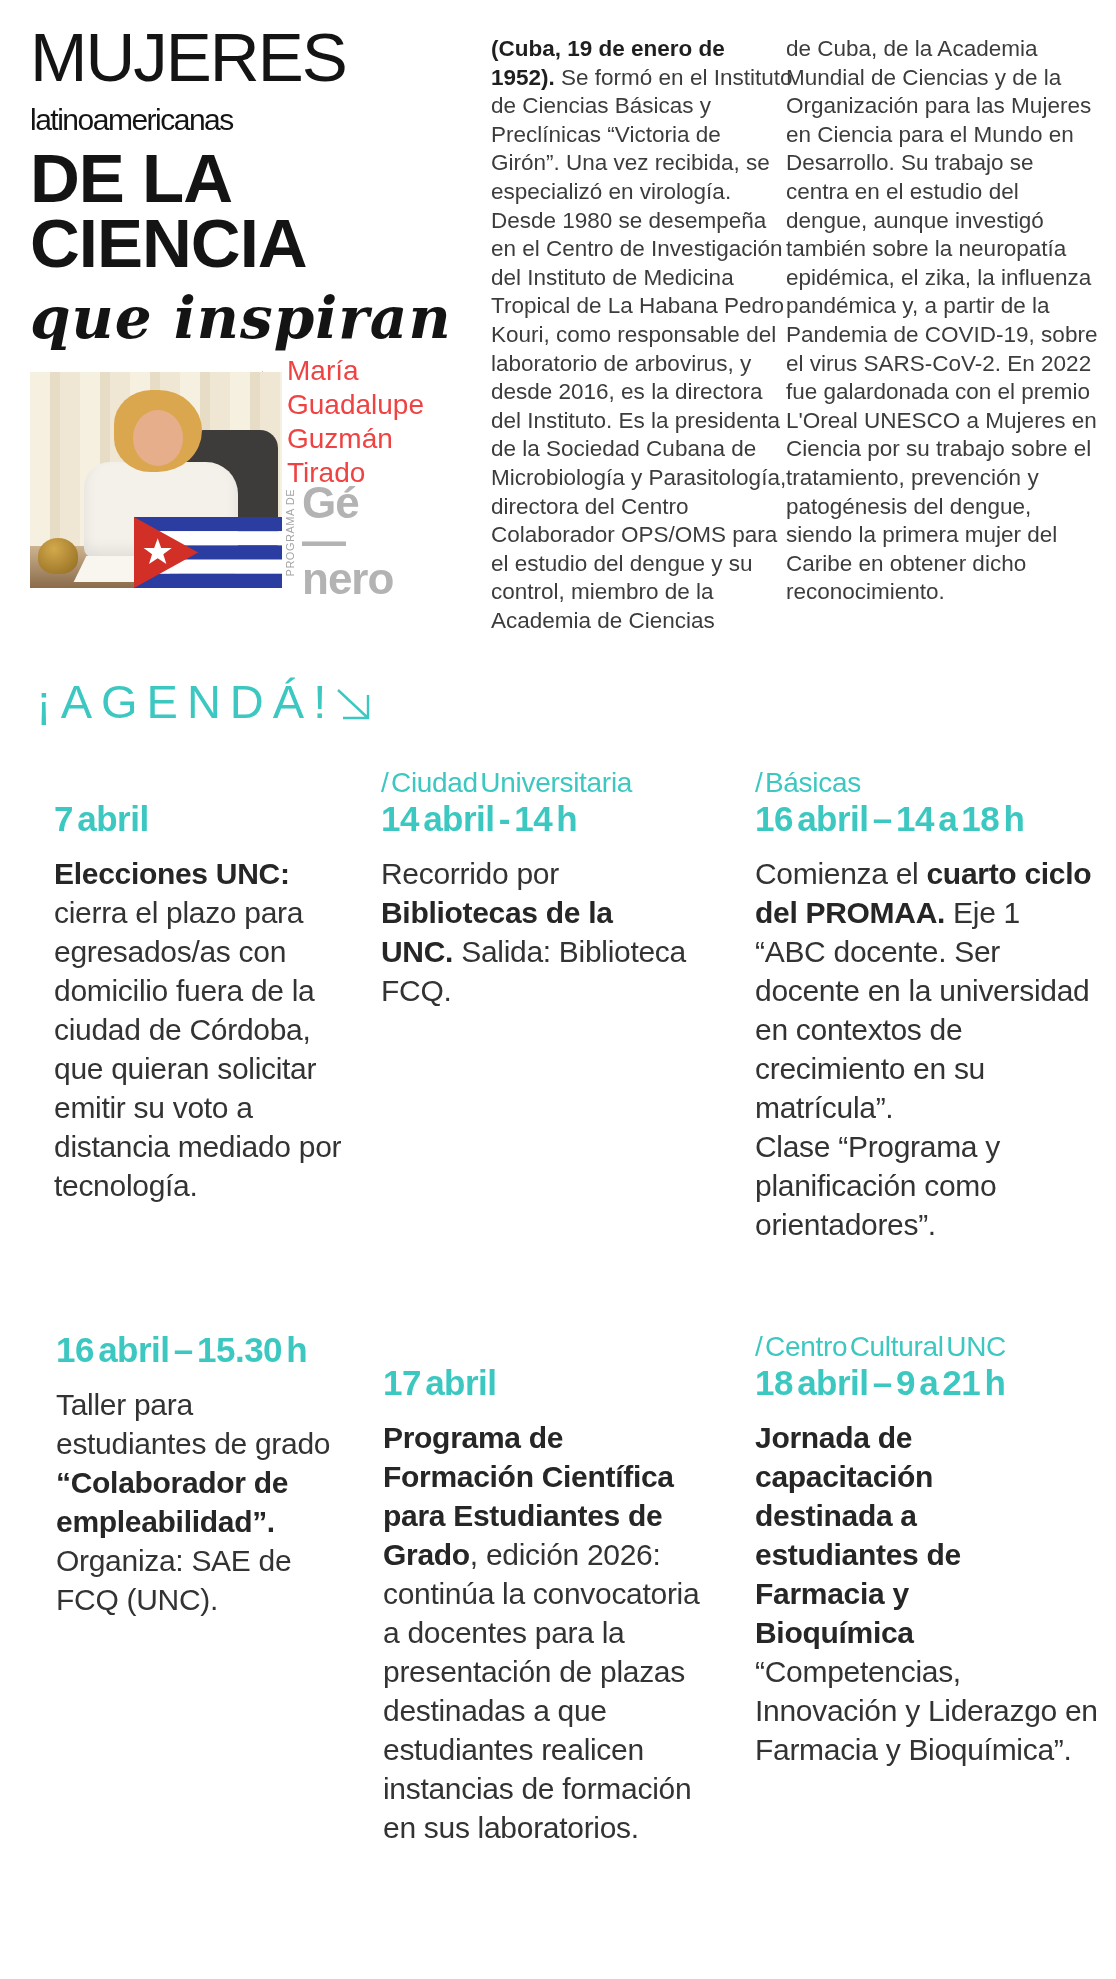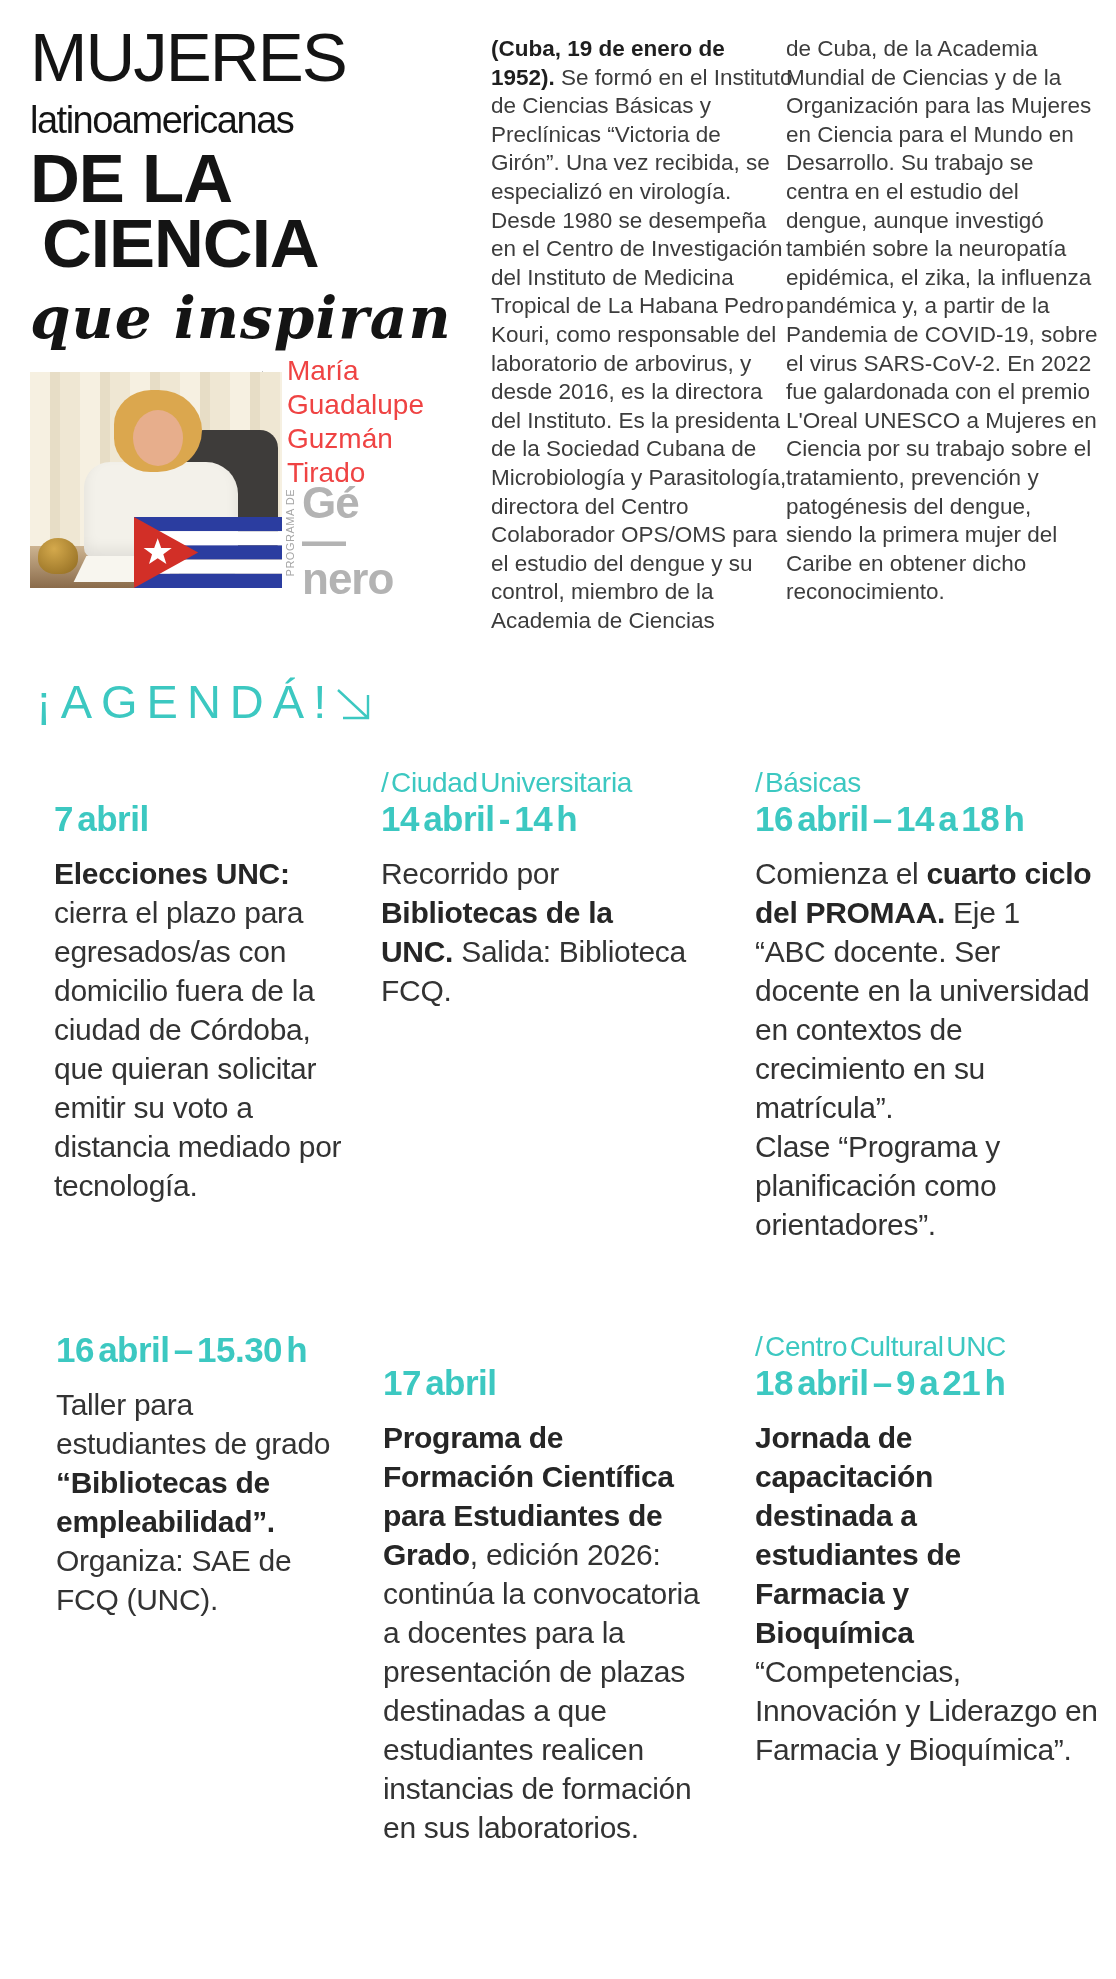--- a/index.html
+++ b/index.html
@@ -2,23 +2,23 @@
 <html><head>
 <meta charset="utf-8">
 <style>
   html,body{margin:0;padding:0;background:#fff;}
   body{font-family:"Liberation Sans",sans-serif;}
   .page{position:relative;width:1116px;height:1979px;background:#ffffff;overflow:hidden;color:#222;}
 
   
   .title-block{position:absolute;left:30px;top:22px;color:#141414;}
   .t1{font-size:69px;font-weight:400;letter-spacing:-2px;line-height:72px;}
-  .t2{font-size:38px;font-weight:400;letter-spacing:-1.5px;line-height:52px;}
+  .t2{font-size:30px;font-weight:400;letter-spacing:-1.5px;line-height:52px;}
   .t3{font-size:69px;font-weight:700;letter-spacing:-1px;line-height:66px;}
-  .t4{font-size:69px;font-weight:700;letter-spacing:-1px;line-height:64px;margin-left:12px;}
+  .t4{font-size:69px;font-weight:700;letter-spacing:-1px;line-height:64px;}
   .t5{font-family:"DejaVu Serif",serif;font-style:italic;font-weight:700;
       font-size:58px;line-height:80px;letter-spacing:1px;margin-top:2px;text-align:right;}
 
   .name-arrow{position:absolute;left:220px;top:366px;}
   .scientist-name{position:absolute;left:287px;top:354px;font-size:28px;line-height:34px;
       color:#EF4343;white-space:pre-line;}
 
   
   .photo{position:absolute;left:30px;top:372px;width:252px;height:216px;overflow:hidden;background:#efe8d6;}
   .curtains{position:absolute;inset:0;
@@ -149,21 +149,21 @@
   <div class="ai i2">
     <div class="loc">/ Básicas</div>
     <div class="date">16 abril – 14 a 18 h</div>
     <div class="abody"><span>Comienza el </span><span class="b">cuarto ciclo del PROMAA.</span><span> Eje 1 “ABC docente. Ser docente en la universidad en contextos de crecimiento en su matrícula”.
 Clase “Programa y planificación como orientadores”.</span></div>
   </div>
 
   <div class="ai i3">
     <div class="date">16 abril – 15.30 h</div>
     <div class="abody"><span>Taller para estudiantes de grado
-</span><span class="b">“Bibliotecas de empleabilidad”.</span><span>
+</span><span class="b">“Colaborador de empleabilidad”.</span><span>
 Organiza: SAE de FCQ (UNC).</span></div>
   </div>
 
   <div class="ai i4">
 
     <div class="date">17 abril</div>
     <div class="abody"><span class="b">Programa de Formación Científica para Estudiantes de Grado</span><span>, edición 2026: continúa la convocatoria a docentes para la presentación de plazas destinadas a que estudiantes realicen instancias de formación en sus laboratorios.</span></div>
   </div>
 
   <div class="ai i5">

